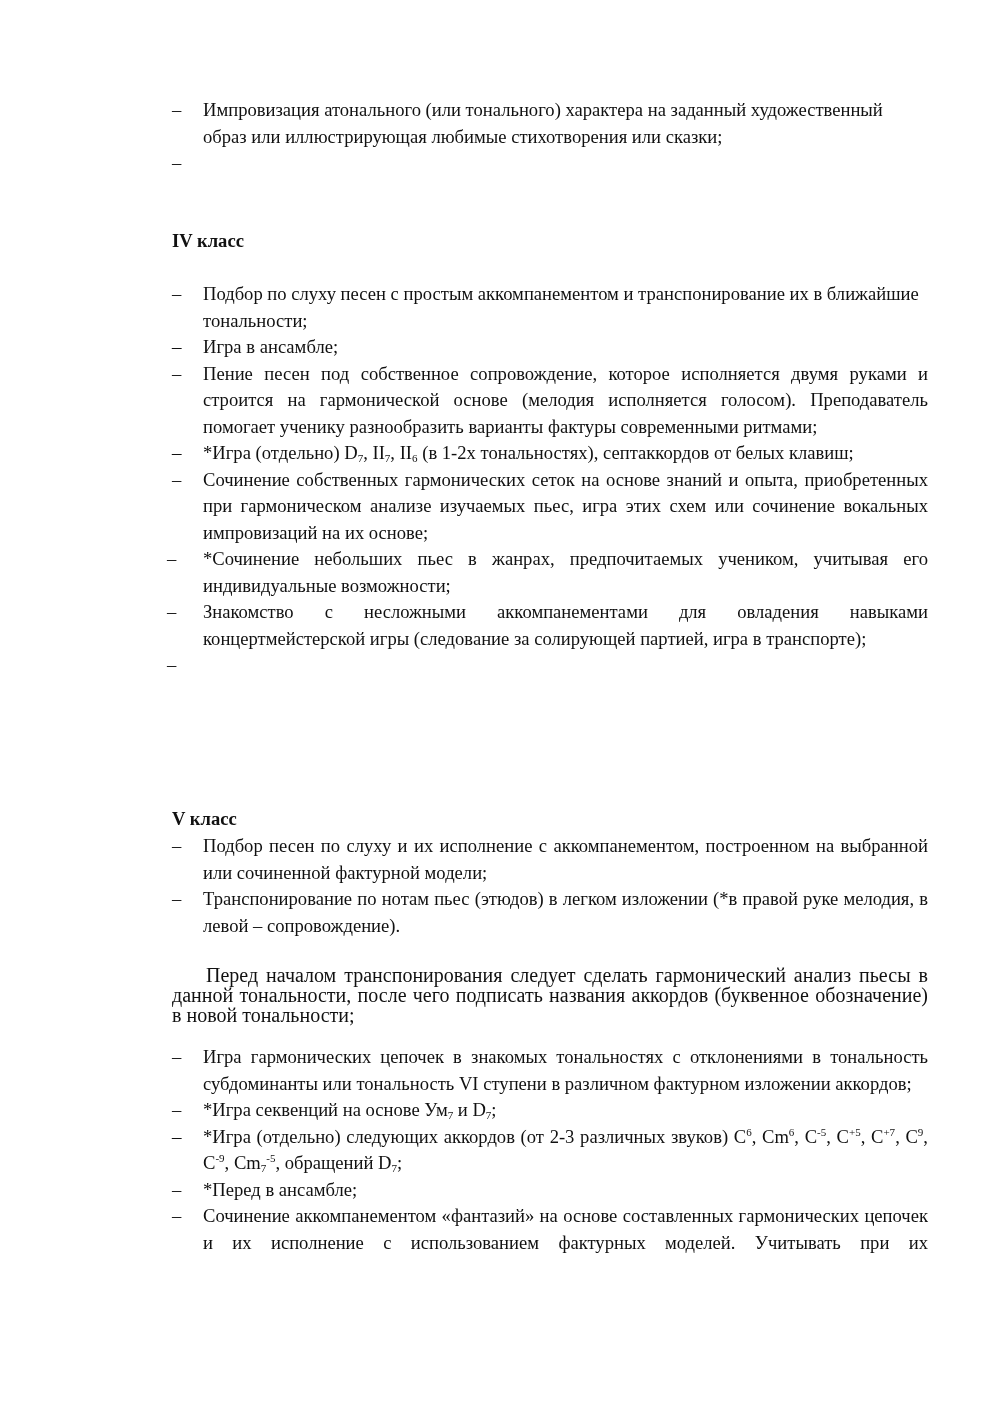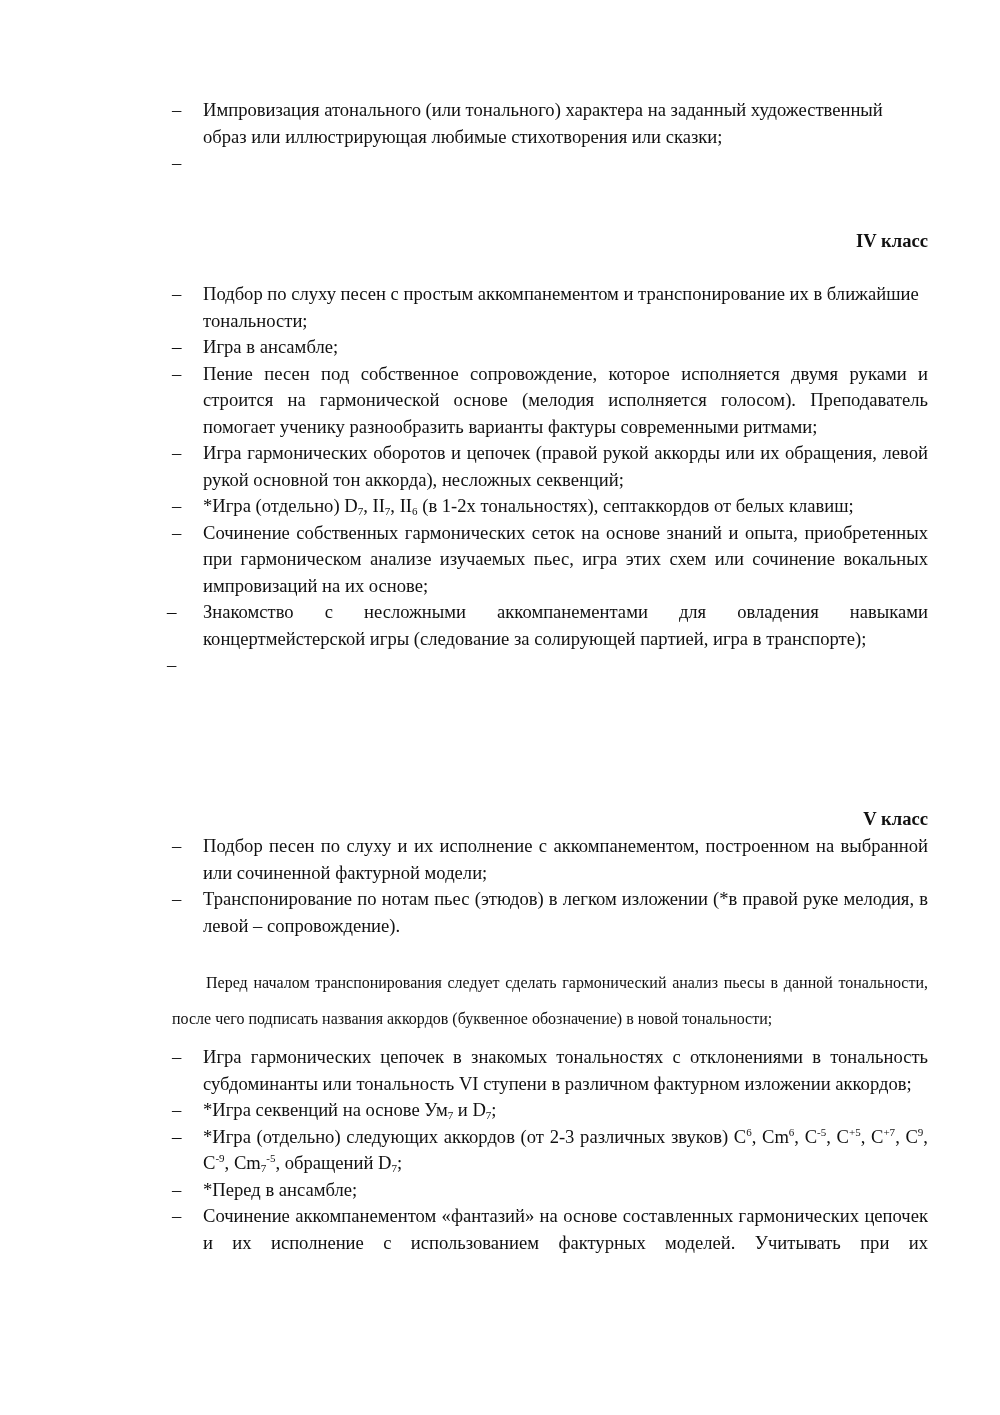--- a/index.html
+++ b/index.html
@@ -3,46 +3,46 @@
 <meta charset="utf-8">
 <style>
   html, body { margin: 0; padding: 0; background: #ffffff; }
   body { width: 1000px; height: 1415px; position: relative; overflow: hidden;
          font-family: "Liberation Serif", "DejaVu Serif", serif; color: #111; }
   .page { position: absolute; left: 0; top: 0; width: 1000px; height: 1415px; }
   .blk { position: absolute; left: 172px; width: 756px; font-size: 18.6px; line-height: 26.5px; }
   .li { position: relative; padding-left: 31px; text-align: justify; text-align-last: left; }
   .li .dash { position: absolute; left: 0; top: 0; }
   .li.shift .dash { left: -5px; }
-  .heading { position: absolute; left: 172px; width: 756px; text-align: right; font-weight: bold;
+  .heading { position: absolute; left: 172px; width: 756px; text-align: left; font-weight: bold;
              font-size: 18.6px; line-height: 26px; }
-  .para { position: absolute; left: 172px; width: 756px; font-size: 16px; line-height: 36px;
+  .para { position: absolute; left: 172px; width: 756px; font-size: 20px; line-height: 20px;
           text-align: justify; text-align-last: left; text-indent: 34px; }
   sub { font-size: 11px; vertical-align: -3px; line-height: 0; }
   sup { font-size: 11px; vertical-align: 7px; line-height: 0; }
   .jl { text-align-last: justify; }
 </style>
 </head>
 <body>
 
 <div class="page">
   <div class="blk" style="top:97px">
       <div class="li" style="text-align: left;"><span class="dash">–</span><span>Импровизация атонального (или тонального) характера на заданный художественный образ или иллюстрирующая любимые стихотворения или сказки;</span></div>
       <div class="li"><span class="dash">–</span></div>
     </div>
   <div class="heading" style="top:228px">IV  класс</div>
   <div class="blk" style="top:281px">
       <div class="li" style="text-align: left;"><span class="dash">–</span><span>Подбор по слуху песен с простым аккомпанементом и транспонирование их в ближайшие тональности;</span></div>
       <div class="li"><span class="dash">–</span></div>
       <div class="li"><span class="dash">–</span><span>Игра в ансамбле;</span></div>
       <div class="li"><span class="dash">–</span><span>Пение песен под собственное сопровождение, которое исполняется двумя руками и строится на гармонической основе (мелодия исполняется голосом). Преподаватель помогает ученику разнообразить варианты фактуры современными ритмами;</span></div>
-      <div class="li"><span class="dash">–</span><span>Игра  гармонических оборотов и цепочек (правой рукой аккорды или их обращения, левой рукой основной тон аккорда), несложных секвенций;</span></div>
+      <div class="li"><span class="dash">–</span></div>
       <div class="li"><span class="dash">–</span><span>*Игра (отдельно) D</span><sub>7</sub><span>, II</span><sub>7</sub><span>, II</span><sub>6</sub><span> (в 1-2х тональностях), септаккордов от белых клавиш;</span></div>
       <div class="li"><span class="dash">–</span><span>Сочинение собственных гармонических сеток на основе знаний и опыта, приобретенных при гармоническом анализе изучаемых пьес, игра этих схем или сочинение вокальных импровизаций на их основе;</span></div>
-      <div class="li shift"><span class="dash">–</span></div>
+      <div class="li shift"><span class="dash">–</span><span>*Сочинение небольших пьес в жанрах, предпочитаемых учеником, учитывая его индивидуальные возможности;</span></div>
       <div class="li shift"><span class="dash">–</span><span>Знакомство с несложными аккомпанементами для овладения навыками концертмейстерской игры (следование за солирующей партией, игра в транспорте);</span></div>
       <div class="li shift"><span class="dash">–</span></div>
     </div>
   <div class="heading" style="top:806px">V  класс</div>
   <div class="blk" style="top:833px">
       <div class="li"><span class="dash">–</span><span>Подбор песен по слуху и их исполнение с аккомпанементом, построенном на выбранной или сочиненной фактурной модели;</span></div>
       <div class="li"><span class="dash">–</span><span>Транспонирование по нотам пьес (этюдов) в легком изложении (*в правой руке мелодия, в левой – сопровождение).</span></div>
     </div>
   <div class="para" style="top:965px">Перед началом транспонирования следует сделать гармонический анализ пьесы в данной тональности, после чего подписать названия аккордов (буквенное обозначение) в новой тональности;</div>
   <div class="blk" style="top:1044px">

